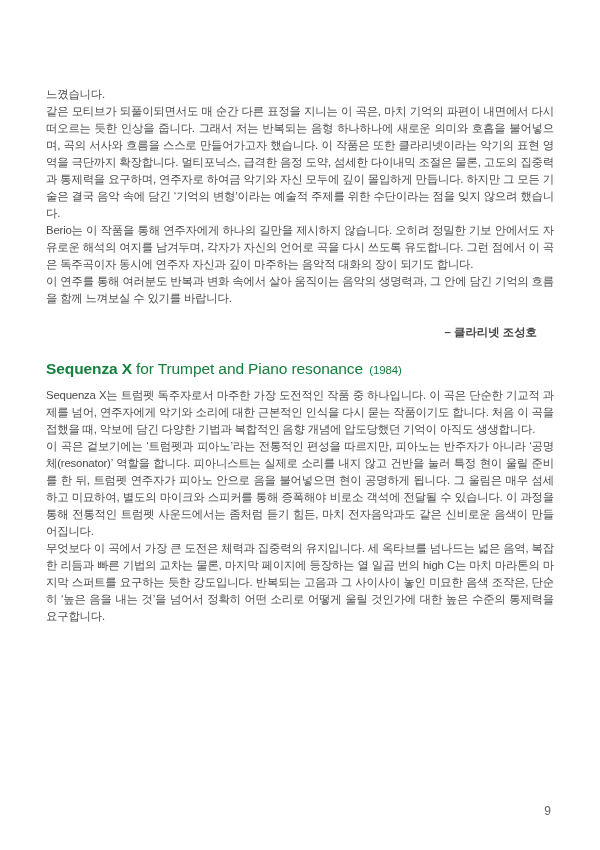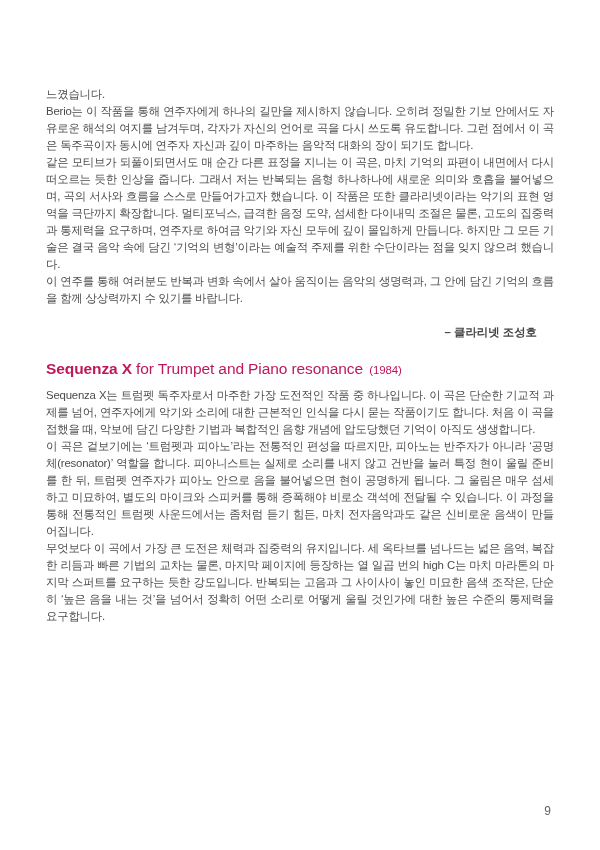--- a/index.html
+++ b/index.html
@@ -36,21 +36,21 @@
     line-height: 17px;
     color: #454545;
     text-align: right;
     font-weight: 600;
   }
   h2.work-heading {
     margin: 15px 0 6px 0;
     font-size: 15.5px;
     line-height: 22px;
     font-weight: 400;
-    color: #be185d;
+    color: #15803d;
     letter-spacing: -0.1px;
   }
   h2.work-heading .wt {
     font-weight: 700;
     margin-right: 4px;
   }
   h2.work-heading .yr {
     font-size: 11.5px;
     margin-left: 2px;
   }
@@ -63,23 +63,23 @@
   }
 </style>
 </head>
 <body>
 
 <div class="page">
   <div class="content">
 
     <section>
       <p class="body">느꼈습니다.</p>
+      <p class="body">같은 모티브가 되풀이되면서도 매 순간 다른 표정을 지니는 이 곡은, 마치 기억의 파편이 내면에서 다시 떠오르는 듯한 인상을 줍니다. 그래서 저는 반복되는 음형 하나하나에 새로운 의미와 호흡을 불어넣으며, 곡의 서사와 흐름을 스스로 만들어가고자 했습니다. 이 작품은 또한 클라리넷이라는 악기의 표현 영역을 극단까지 확장합니다. 멀티포닉스, 급격한 음정 도약, 섬세한 다이내믹 조절은 물론, 고도의 집중력과 통제력을 요구하며, 연주자로 하여금 악기와 자신 모두에 깊이 몰입하게 만듭니다. 하지만 그 모든 기술은 결국 음악 속에 담긴 ‘기억의 변형’이라는 예술적 주제를 위한 수단이라는 점을 잊지 않으려 했습니다.</p>
       <p class="body">Berio는 이 작품을 통해 연주자에게 하나의 길만을 제시하지 않습니다. 오히려 정밀한 기보 안에서도 자유로운 해석의 여지를 남겨두며, 각자가 자신의 언어로 곡을 다시 쓰도록 유도합니다. 그런 점에서 이 곡은 독주곡이자 동시에 연주자 자신과 깊이 마주하는 음악적 대화의 장이 되기도 합니다.</p>
-      <p class="body">같은 모티브가 되풀이되면서도 매 순간 다른 표정을 지니는 이 곡은, 마치 기억의 파편이 내면에서 다시 떠오르는 듯한 인상을 줍니다. 그래서 저는 반복되는 음형 하나하나에 새로운 의미와 호흡을 불어넣으며, 곡의 서사와 흐름을 스스로 만들어가고자 했습니다. 이 작품은 또한 클라리넷이라는 악기의 표현 영역을 극단까지 확장합니다. 멀티포닉스, 급격한 음정 도약, 섬세한 다이내믹 조절은 물론, 고도의 집중력과 통제력을 요구하며, 연주자로 하여금 악기와 자신 모두에 깊이 몰입하게 만듭니다. 하지만 그 모든 기술은 결국 음악 속에 담긴 ‘기억의 변형’이라는 예술적 주제를 위한 수단이라는 점을 잊지 않으려 했습니다.</p>
-      <p class="body">이 연주를 통해 여러분도 반복과 변화 속에서 살아 움직이는 음악의 생명력과, 그 안에 담긴 기억의 흐름을 함께 상상력까지 수 있기를 바랍니다.</p>
+      <p class="body">이 연주를 통해 여러분도 반복과 변화 속에서 살아 움직이는 음악의 생명력과, 그 안에 담긴 기억의 흐름을 함께 느껴보실 수 있기를 바랍니다.</p>
       <p class="sig">– 클라리넷 조성호</p>
     </section>
 
     <h2 class="work-heading">
       <span class="wt">Sequenza X</span><span class="st">for Trumpet and Piano resonance</span>
       <span class="yr">(1984)</span>
     </h2>
 
     <section>
       <p class="body">Sequenza X는 트럼펫 독주자로서 마주한 가장 도전적인 작품 중 하나입니다. 이 곡은 단순한 기교적 과제를 넘어, 연주자에게 악기와 소리에 대한 근본적인 인식을 다시 묻는 작품이기도 합니다. 처음 이 곡을 접했을 때, 악보에 담긴 다양한 기법과 복합적인 음향 개념에 압도당했던 기억이 아직도 생생합니다.</p>

